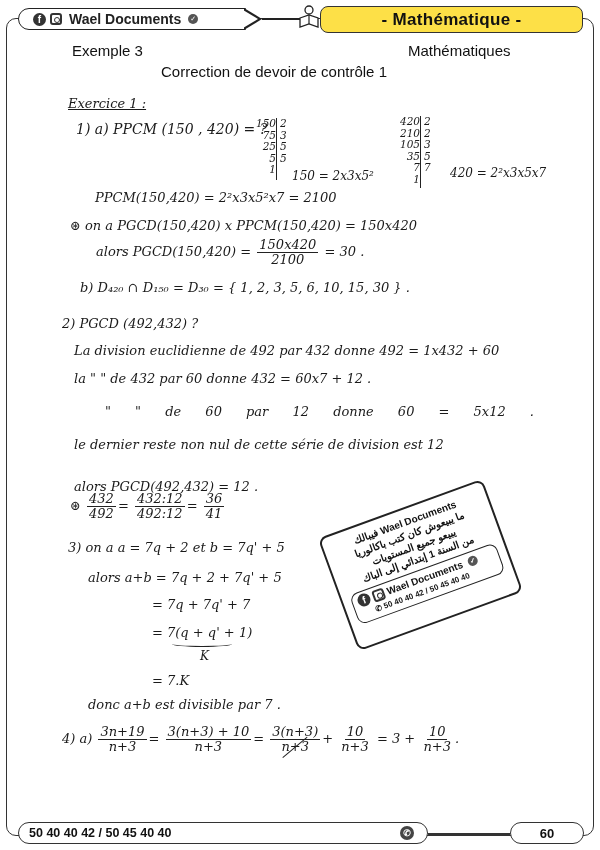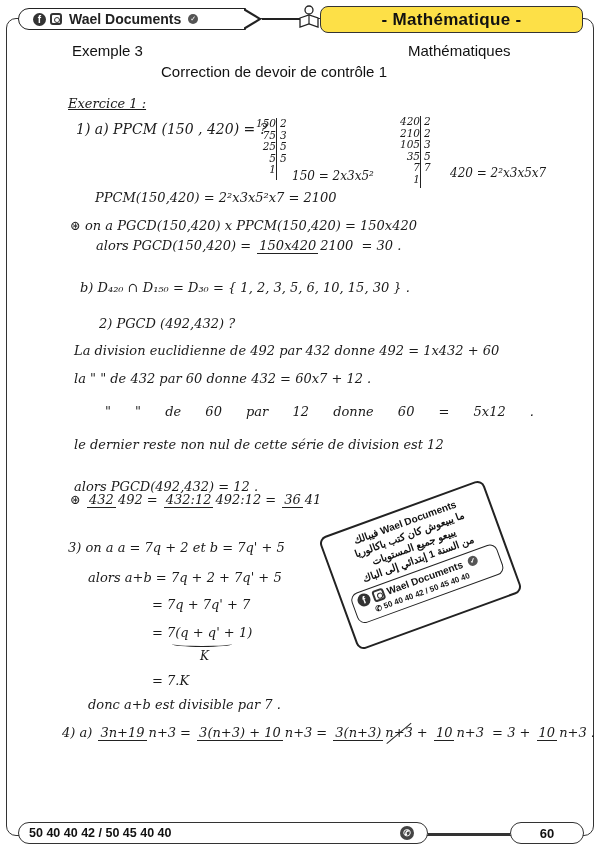--- a/index.html
+++ b/index.html
@@ -36,21 +36,21 @@
                  font-weight: bold; font-size: 17px; letter-spacing: 0.3px; }
 
   .ex-left { position: absolute; left: 72px; top: 42px; font-size: 15px; }
   .ex-right { position: absolute; left: 408px; top: 42px; font-size: 15px; }
   .ex-center { position: absolute; left: 0; width: 548px; top: 63px; text-align: center; font-size: 15px; }
 
   
   .hw { position: absolute; font-family: "DejaVu Serif", serif; font-style: italic;
         font-size: 13px; color: #1a1a1a; white-space: nowrap; }
   .u { text-decoration: underline; }
-  .frac { display: inline-flex; align-items: center; vertical-align: middle;
+  .frac { display: inline-flex; flex-direction: column; align-items: center; vertical-align: middle;
           line-height: 1.1; margin: 0 2px; }
   .frac .num { border-bottom: 1px solid #222; padding: 0 2px; }
   .frac .den { padding: 0 2px; }
   .divtab { position: absolute; font-family: "DejaVu Serif", serif; font-style: italic;
             font-size: 10.5px; line-height: 11.5px; color: #1a1a1a; }
   .divtab .col { display: inline-block; vertical-align: top; text-align: right; }
   .divtab .bar { border-left: 1.2px solid #222; padding-left: 3px; text-align: left; }
   .brace { position: absolute; border-bottom: 1.3px solid #222; border-radius: 0 0 50% 50%; height: 6px; }
   .strike { position: relative; }
   .strike::after { content: ""; position: absolute; left: 0; right: 0; top: 50%; height: 1px;
@@ -150,21 +150,21 @@
 <div class="hw" style="left:96px; top:238px;">
   <span>alors PGCD(150,420) =</span>
   <span class="frac">
       <span class="num">150x420</span>
       <span class="den">2100</span>
     </span>
   <span>= 30 .</span>
 </div>
 <div class="hw" style="left:80px; top:280px;">b) D₄₂₀ ∩ D₁₅₀ = D₃₀ = { 1, 2, 3, 5, 6, 10, 15, 30 } .</div>
 
-<div class="hw" style="left:62px; top:316px;margin-left:37px;">2) PGCD (492,432) ?</div>
+<div class="hw" style="left:62px; top:316px;">2) PGCD (492,432) ?</div>
 <div class="hw" style="left:74px; top:343px;">La division euclidienne de 492 par 432 donne  492 = 1x432 + 60</div>
 <div class="hw" style="left:74px; top:371px;">la   "          "      de 432 par 60  donne  432 = 60x7 + 12 .</div>
 <div class="hw" style="left:105px; top:404px; word-spacing:20px;">"          "      de 60 par 12 donne  60 = 5x12 .</div>
 <div class="hw" style="left:74px; top:437px;">le dernier reste non nul de cette série de division est 12</div>
 <div class="hw" style="left:74px; top:479px;">alors PGCD(492,432) = 12 .</div>
 
 <div class="hw" style="left:70px; top:492px;">
   <span>⊛</span>
   <span class="frac">
       <span class="num">432</span>

